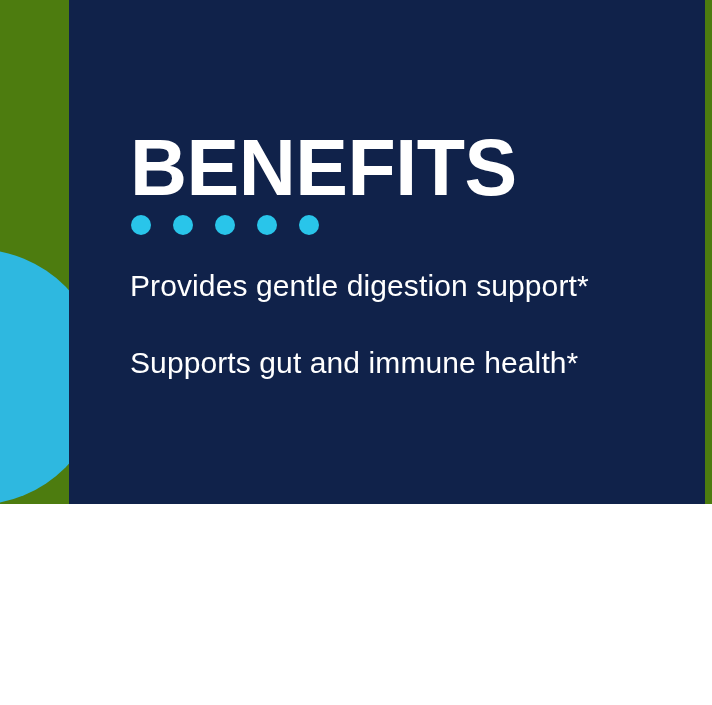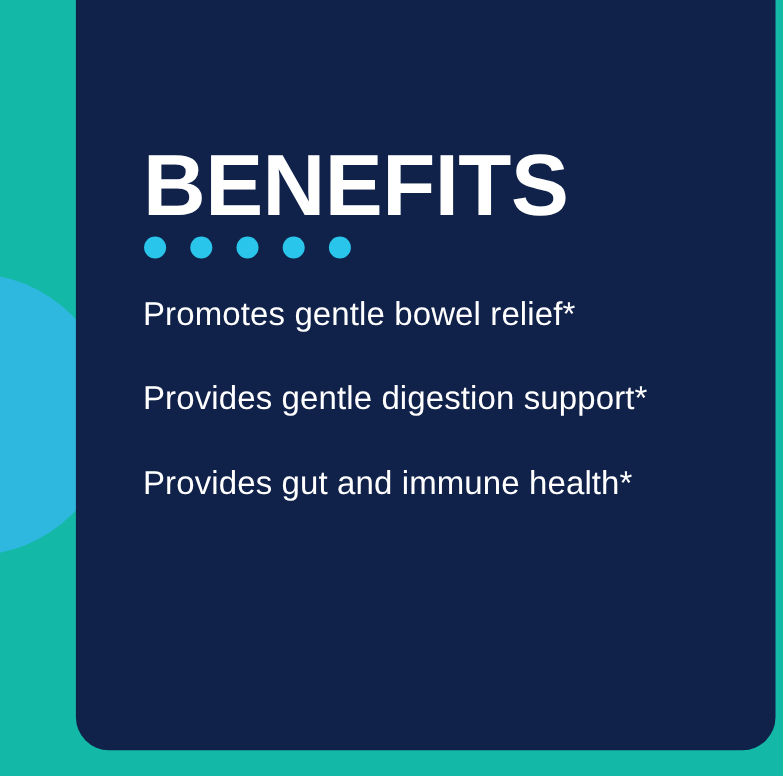--- a/index.html
+++ b/index.html
@@ -10,22 +10,22 @@
     width: 712px;
     height: 705px;
     background: #ffffff;
     font-family: "Liberation Sans", "DejaVu Sans", sans-serif;
     overflow: hidden;
   }
 
   #stage {
     position: relative;
     width: 712px;
-    height: 705px;
-    background: #14b8a6;
+    height: 504px;
+    background: #4d7c0f;
     overflow: hidden;
   }
 
   
   .accent-circle {
     position: absolute;
     left: -153px;
     top: 249px;
     width: 256px;
     height: 256px;
@@ -120,21 +120,20 @@
 
       <div class="dot-row">
         <span class="dot"></span>
         <span class="dot"></span>
         <span class="dot"></span>
         <span class="dot"></span>
         <span class="dot"></span>
       </div>
 
       <div class="benefit-list">
-        <p class="benefit-item">Promotes gentle bowel relief*</p>
         <p class="benefit-item">Provides gentle digestion support*</p>
-        <p class="benefit-item">Provides gut and immune health*</p>
+        <p class="benefit-item">Supports gut and immune health*</p>
       </div>
 
     </div>
   </div>
 
 </div>
 
 </body></html>

